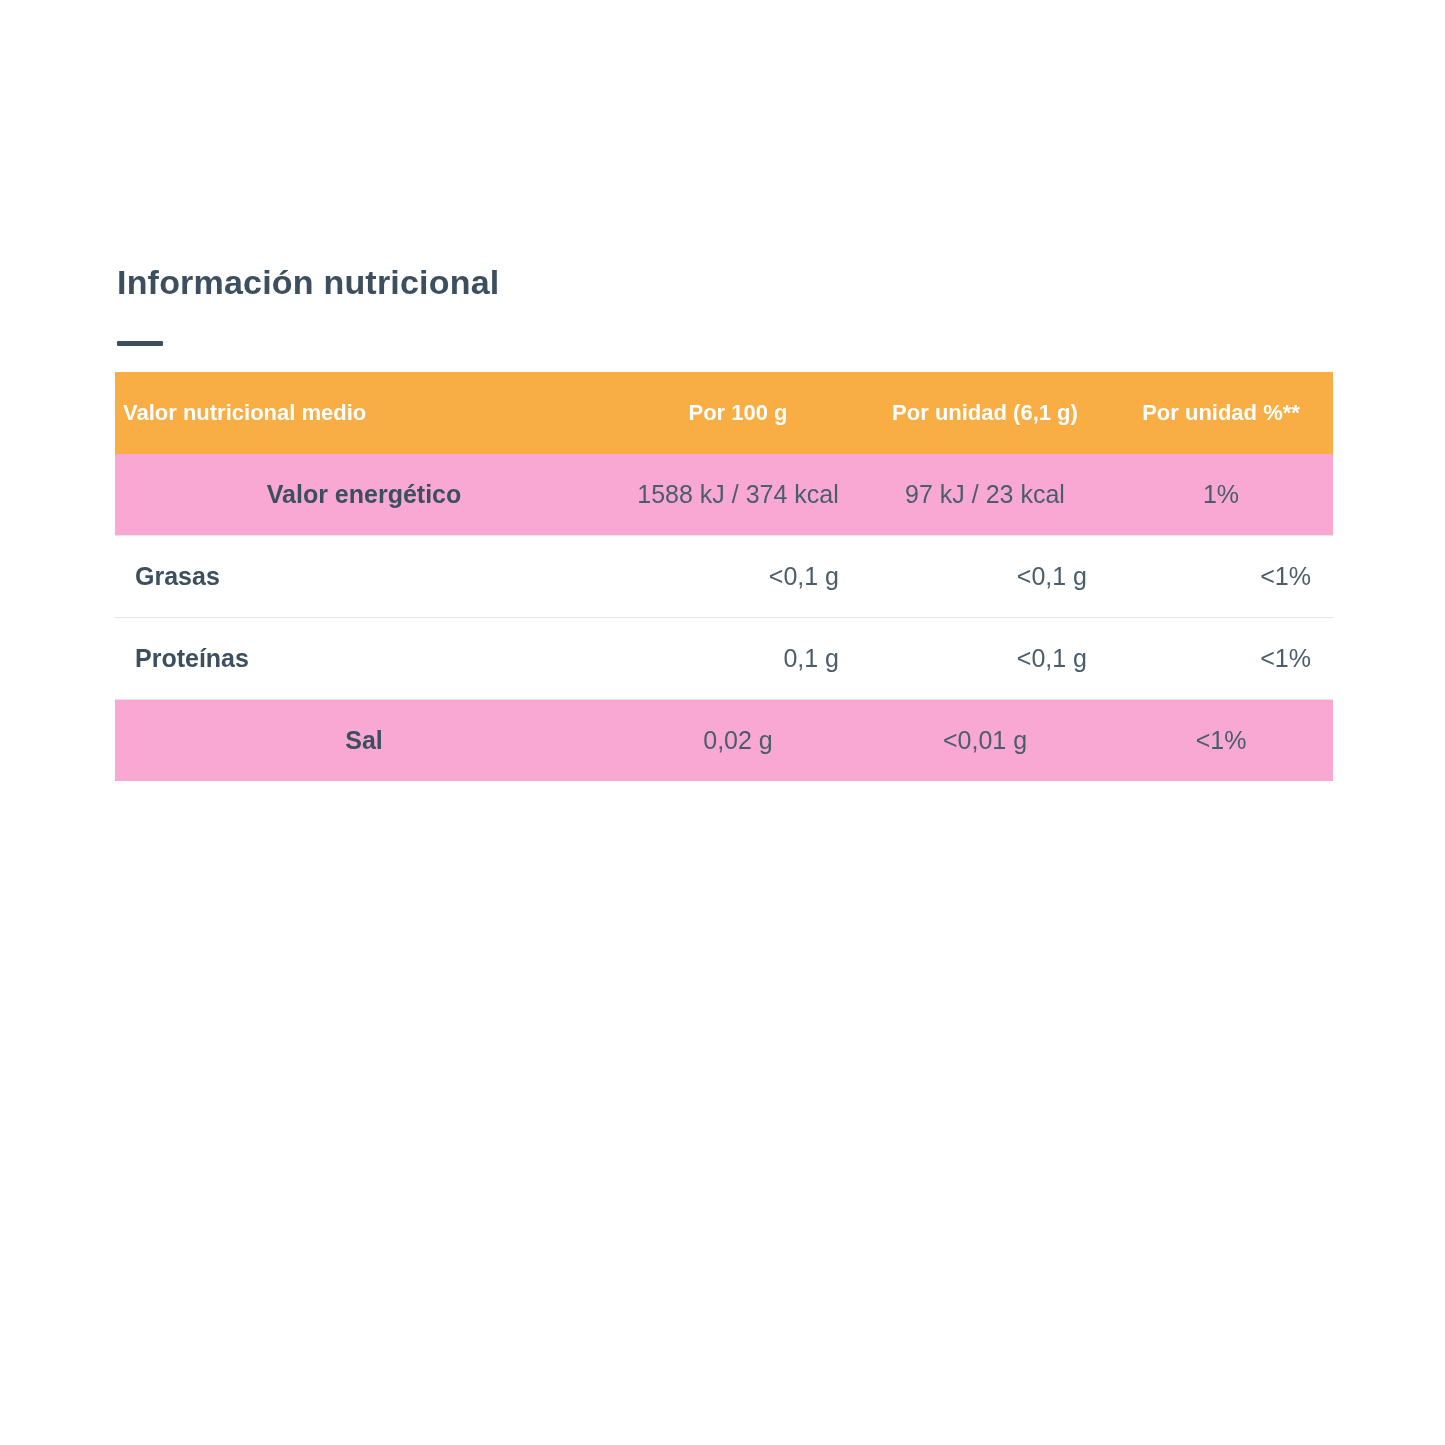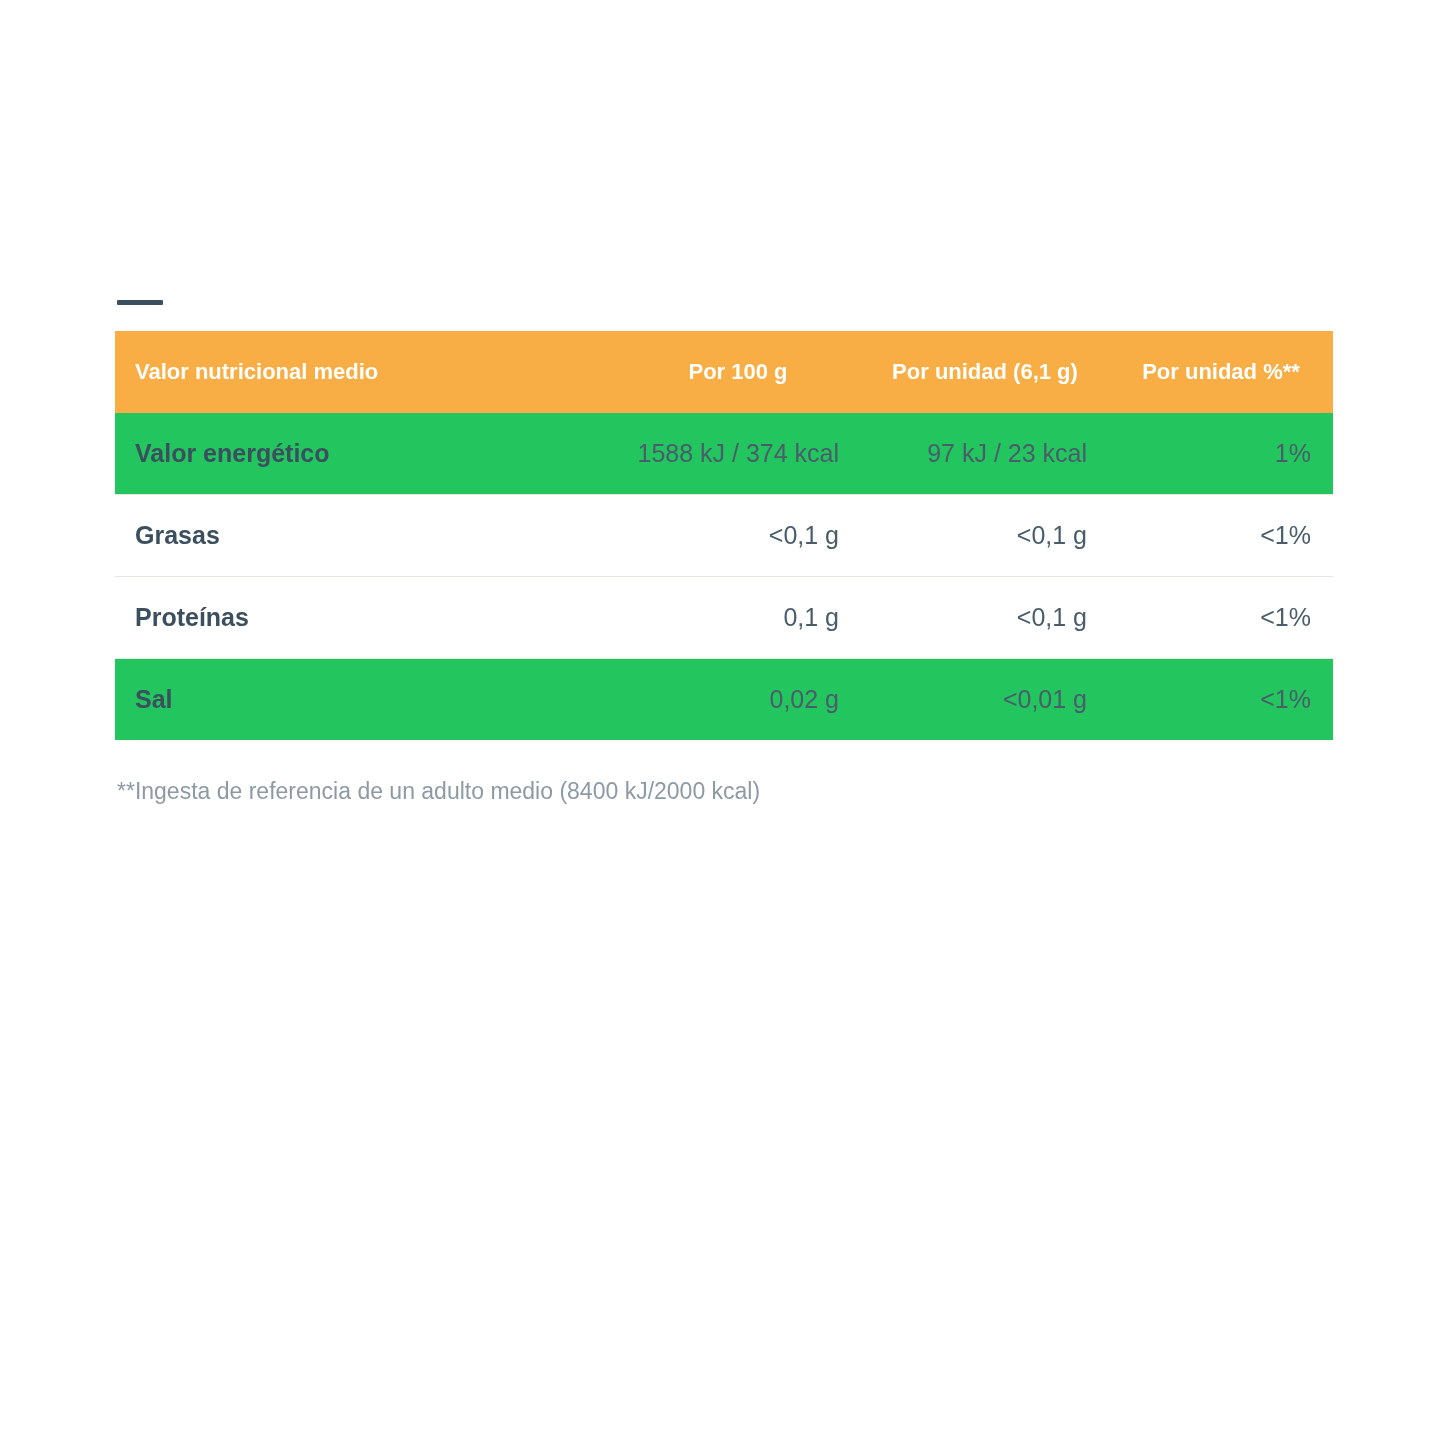--- a/index.html
+++ b/index.html
@@ -50,42 +50,43 @@
     background: #f8ae45;
     color: #ffffff;
     font-size: 22px;
     font-weight: 700;
     padding: 28px 22px;
     text-align: center;
     white-space: nowrap;
   }
   table.nutrition thead th.first {
     text-align: left;
-    padding-left: 20px;
+    padding-left: 8px;
   }
   table.nutrition tbody td {
     font-size: 25px;
     color: #4a5d6b;
     padding: 26px 22px;
     text-align: right;
     border-bottom: 1px solid #e8e6e1;
     white-space: nowrap;
   }
   table.nutrition tbody td.label {
     text-align: left;
     padding-left: 20px;
     font-weight: 600;
     color: #3c4f5e;
   }
   table.nutrition tbody td.label.indent {
     padding-left: 60px;
     font-weight: 400;
   }
   table.nutrition tbody tr.alt td {
-    background: #22c55e;
+    background: #f9a8d4;
+    text-align: center;
   }
   table.nutrition tbody tr:last-child td {
     border-bottom: none;
   }
   .footnote {
     margin-top: 38px;
     margin-left: 2px;
     font-size: 23px;
     color: #8d9aa3;
   }
@@ -94,20 +95,21 @@
   col.c1 { width: 246px; }
   col.c2 { width: 248px; }
   col.c3 { width: 224px; }
 </style>
 </head>
 <body>
 
 <div class="page">
   <div class="content">
 
+    <h2 class="section-title">Información nutricional</h2>
 
     <div class="rule"></div>
 
     <table class="nutrition">
       <colgroup>
         <col class="c0">
           <col class="c1">
           <col class="c2">
           <col class="c3">
       </colgroup>
@@ -140,15 +142,14 @@
         </tr>
         <tr class="alt">
           <td class="label">Sal</td>
           <td>0,02 g</td>
           <td>&lt;0,01 g</td>
           <td>&lt;1%</td>
         </tr>
       </tbody>
     </table>
 
-    <div class="footnote">**Ingesta de referencia de un adulto medio (8400 kJ/2000 kcal)</div>
   </div>
 </div>
 
 </body></html>

